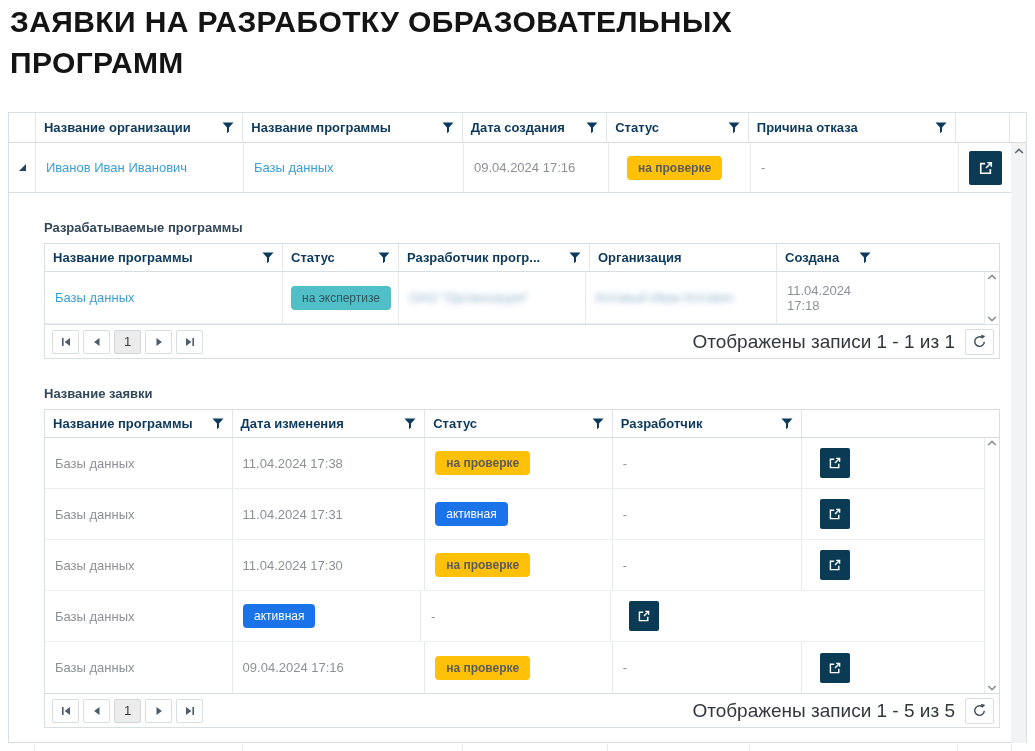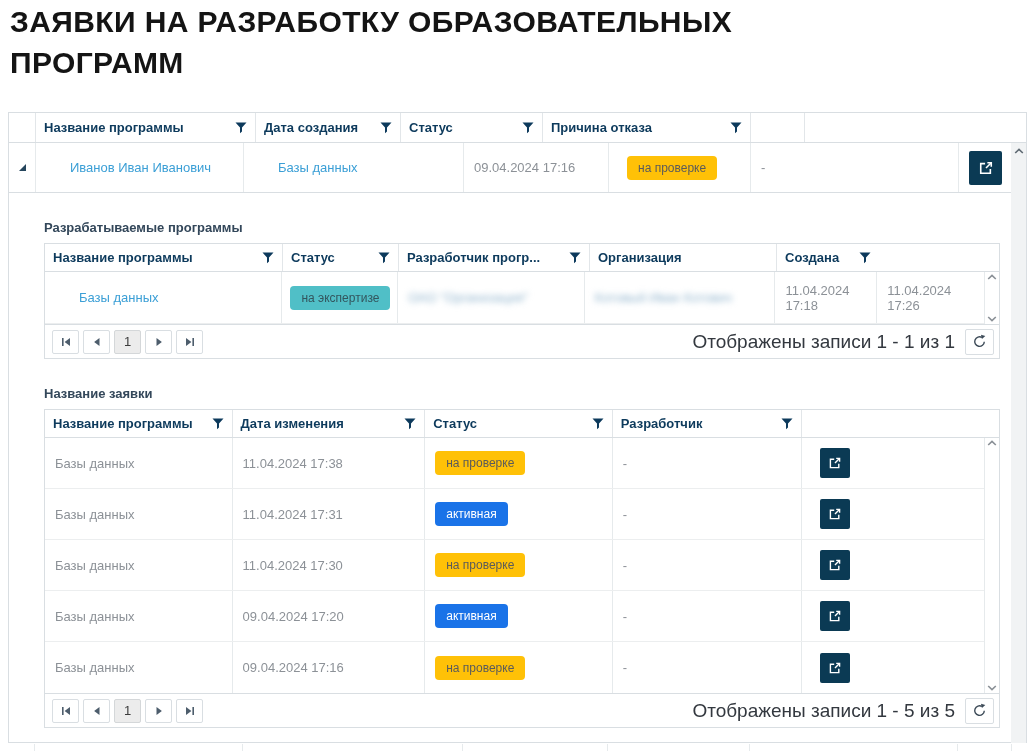--- a/index.html
+++ b/index.html
@@ -22,25 +22,25 @@
   .hcell {
     display: flex; align-items: center; justify-content: space-between;
     padding: 0 8px; border-right: 1px solid #e2e6e9;
     font-size: 13px; font-weight: bold; color: #0d3a5c; overflow: hidden; white-space: nowrap;
   }
   .hcell:last-child { border-right: none; }
   .funnel { flex: none; margin-left: 4px; color: #0d3a5c; }
 
   .master-row { display: flex; height: 50px; border-bottom: 1px solid #d9dee2; flex: none; }
   .mcell { display: flex; align-items: center; padding: 0 10px; border-right: 1px solid #e6eaec; font-size: 13px; overflow: hidden; }
-  .link { color: #3b9fd6; cursor: pointer; margin-left: 24px; }
+  .link { color: #3b9fd6; cursor: pointer; }
   .muted { color: #8c9197; }
 
   .badge { display: inline-block; padding: 5px 11px; border-radius: 4px; font-size: 12px; white-space: nowrap; }
-  .badge-warning  { background: #ffc107; color: #5b5b5b; }
+  .badge-warning  { background: #ffc107; color: #5b5b5b; font-weight: bold; }
   .badge-active   { background: #1a73e8; color: #ffffff; }
   .badge-expertise{ background: #50bfc7; color: #33565e; }
 
   .action-btn {
     width: 34px; height: 34px; border: none; border-radius: 2px;
     background: #0b3a54; color: #fff; display: flex; align-items: center; justify-content: center; cursor: pointer;
   }
   .action-btn.small { width: 30px; height: 30px; }
 
   .expand-cell { justify-content: center; padding: 0; color: #25455c; }
@@ -137,20 +137,26 @@
 </svg>
 
 <div class="screen">
 
   <div class="page-title">ЗАЯВКИ НА РАЗРАБОТКУ ОБРАЗОВАТЕЛЬНЫХ ПРОГРАММ</div>
 
   <div class="grid">
 
     <div class="hdr-row">
       <div class="hcell" style="width:27px"></div>
+      <div class="hcell" style="width:208px">
+        <span>Название организации</span>
+        <svg class="funnel" width="12" height="12">
+            <use href="#i-funnel"></use>
+          </svg>
+      </div>
       <div class="hcell" style="width:220px">
         <span>Название программы</span>
         <svg class="funnel" width="12" height="12">
             <use href="#i-funnel"></use>
           </svg>
       </div>
       <div class="hcell" style="width:145px">
         <span>Дата создания</span>
         <svg class="funnel" width="12" height="12">
             <use href="#i-funnel"></use>
@@ -240,21 +246,20 @@
           <div class="scell" style="width:116px;padding-left:8px">
             <span class="badge badge-expertise">на экспертизе</span>
           </div>
           <div class="scell" style="width:187px">
             <span class="blurred">ОАО "Организация"</span>
           </div>
           <div class="scell" style="width:191px">
             <span class="blurred">Котовый Иван Котович</span>
           </div>
           <div class="scell muted" style="width:102px">11.04.2024 17:18</div>
-          <div class="scell muted" style="width:122px;padding-right:22px">11.04.2024 17:26</div>
         </div>
 
         <div class="vscroll" style="top:28px;bottom:34px">
           <svg width="10" height="6">
               <use href="#i-chev-up"></use>
             </svg>
           <svg width="10" height="6">
               <use href="#i-chev-down"></use>
             </svg>
         </div>
@@ -364,21 +369,20 @@
             <button class="action-btn small">
                 <svg width="14" height="14">
                   <use href="#i-extlink"></use>
                 </svg>
               </button>
           </div>
         </div>
 
         <div class="srow" style="height:51px">
           <div class="scell muted" style="width:188px">Базы данных</div>
-          <div class="scell muted" style="width:193px">09.04.2024 17:20</div>
           <div class="scell" style="width:188px">
             <span class="badge badge-active">активная</span>
           </div>
           <div class="scell muted" style="width:190px">-</div>
           <div class="scell" style="width:197px;padding-left:18px">
             <button class="action-btn small">
                 <svg width="14" height="14">
                   <use href="#i-extlink"></use>
                 </svg>
               </button>

